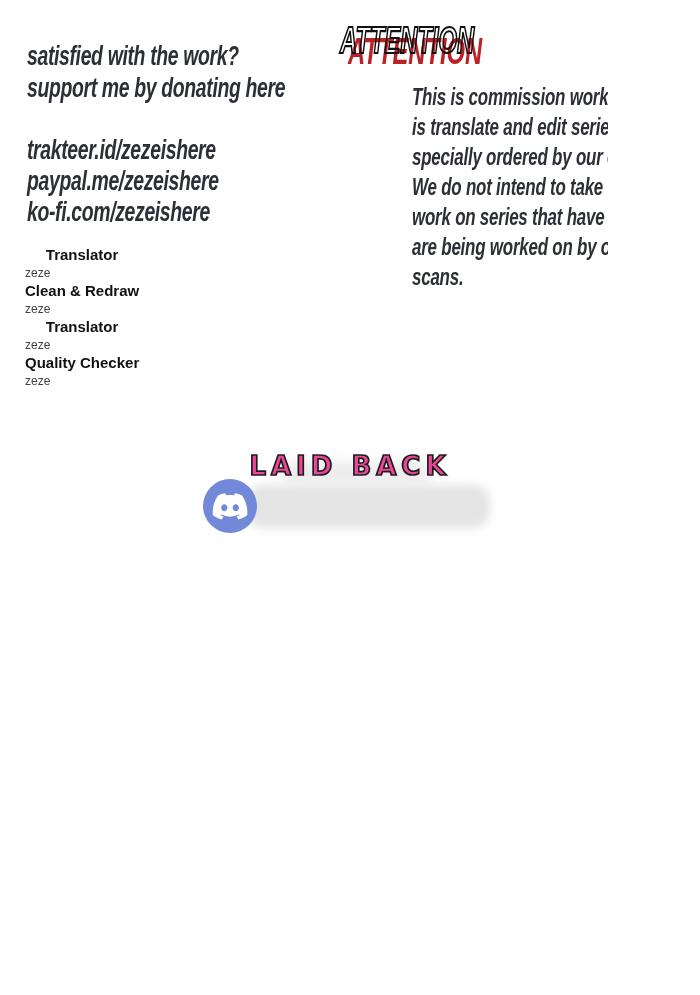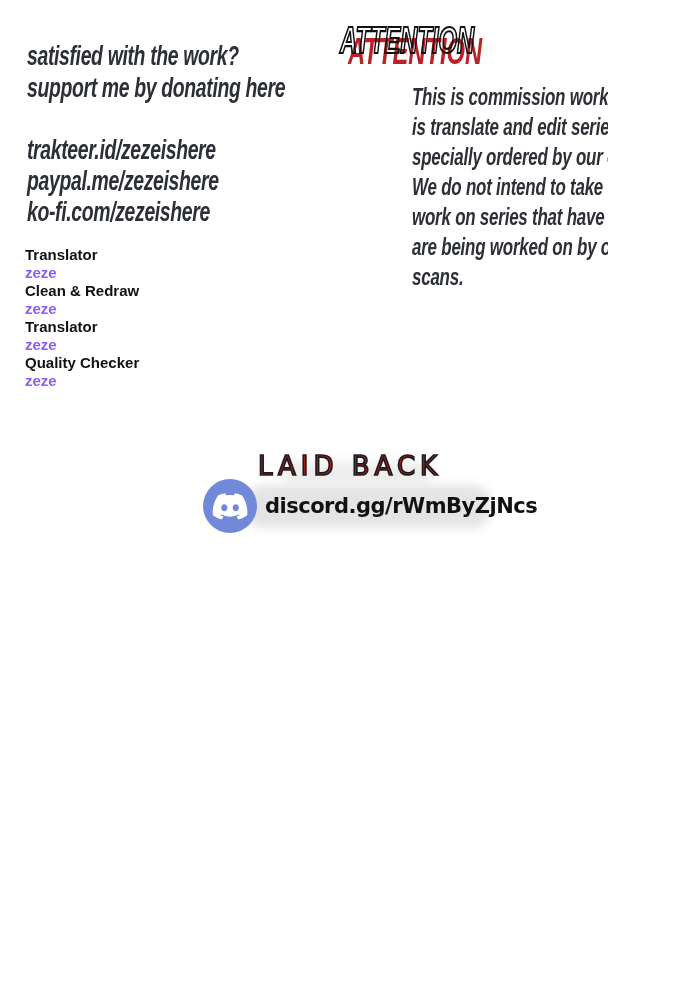--- a/index.html
+++ b/index.html
@@ -47,26 +47,27 @@
   .credits {
     position: absolute;
     left: 25px;
     top: 246px;
     color: #111111;
   }
   .credit-role {
     font-weight: bold;
     font-size: 15px;
     line-height: 18px;
+    text-align: center;
   }
   .credit-name {
-    font-weight: bold;
-    font-size: 15px;
+    font-weight: normal;
+    font-size: 12px;
     line-height: 18px;
-    color: #8b5cf6;
+    color: #404040;
   }
 
   
   .attn-title {
     position: absolute;
     left: 340px;
     top: 20px;
     width: 220px;
     height: 62px;
   }
@@ -122,24 +123,24 @@
     filter: blur(6px);
     z-index: 0;
   }
   .laidback {
     position: absolute;
     left: 0;
     top: 451px;
     width: 700px;
     text-align: center;
     font-family: "DejaVu Sans", sans-serif;
-    font-weight: normal;
+    font-weight: bold;
     font-size: 26px;
     letter-spacing: 5px;
-    color: #b91c1c;
+    color: #ec4899;
     -webkit-text-stroke: 1.7px #1b1b1b;
     z-index: 1;
   }
   .glow-discord {
     position: absolute;
     left: 246px;
     top: 485px;
     width: 244px;
     height: 43px;
     background: #e4e4e4;
@@ -214,16 +215,15 @@
   <div class="glow-discord"></div>
   <div class="discord-row">
     <span class="discord-icon">
       <svg viewBox="0 0 64 64" xmlns="http://www.w3.org/2000/svg">
         <circle cx="32" cy="32" r="32" fill="#7289da"></circle>
         <g transform="translate(11.5,17) scale(0.323)">
           <path fill="#ffffff" d="M107.7,8.07A105.15,105.15,0,0,0,81.47,0a72.06,72.06,0,0,0-3.36,6.83A97.68,97.68,0,0,0,49,6.83,72.37,72.37,0,0,0,45.64,0,105.89,105.89,0,0,0,19.39,8.09C2.79,32.65-1.71,56.6.54,80.21h0A105.73,105.73,0,0,0,32.71,96.36,77.7,77.7,0,0,0,39.6,85.25a68.42,68.42,0,0,1-10.85-5.18c.91-.66,1.8-1.34,2.66-2a75.57,75.57,0,0,0,64.32,0c.87.71,1.76,1.39,2.66,2a68.68,68.68,0,0,1-10.87,5.19,77,77,0,0,0,6.89,11.1A105.25,105.25,0,0,0,126.6,80.22h0C129.24,52.84,122.09,29.11,107.7,8.07ZM42.45,65.69C36.18,65.69,31,60,31,53s5-12.74,11.43-12.74S54,46,53.89,53,48.84,65.69,42.45,65.69Zm42.24,0C78.41,65.69,73.25,60,73.25,53s5-12.74,11.44-12.74S96.23,46,96.12,53,91.08,65.69,84.69,65.69Z"></path>
         </g>
       </svg>
     </span>
-    <span class="discord-link">discord.gg/rWmByZjNcs</span>
   </div>
 
 </div>
 
 </body></html>

